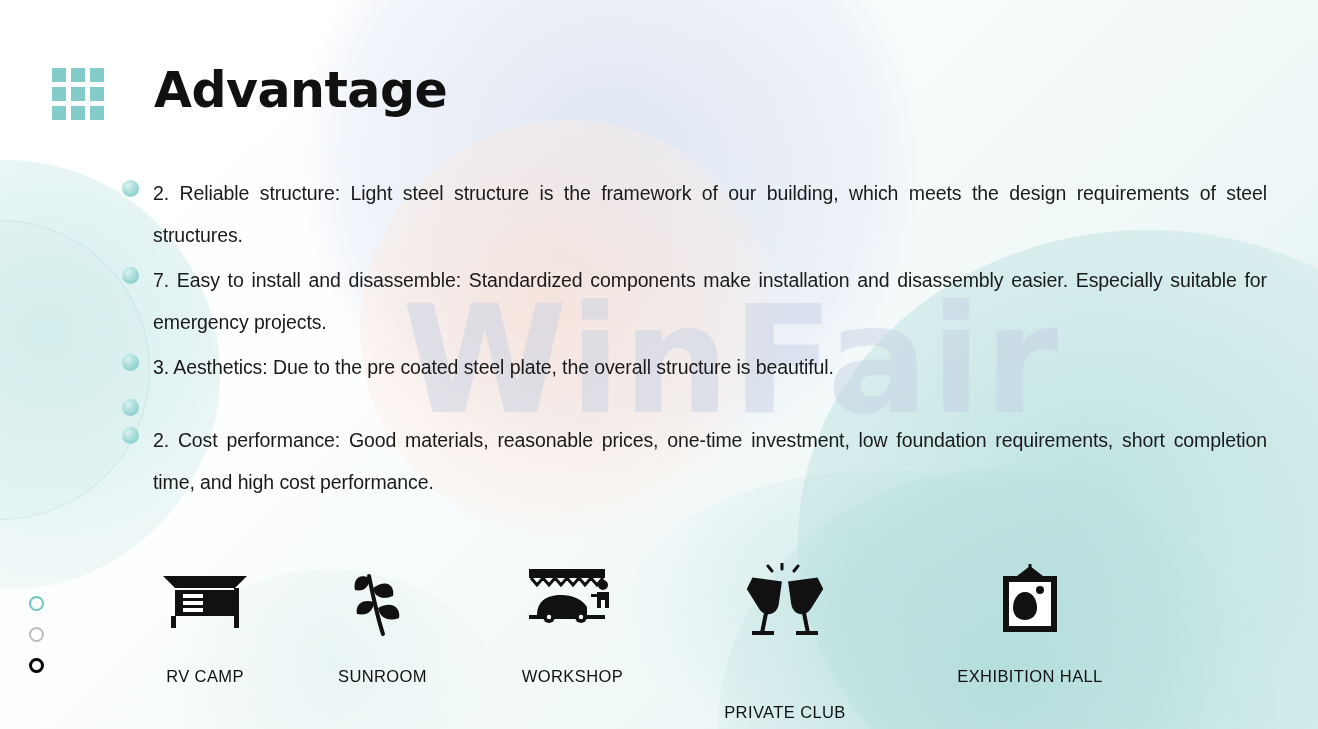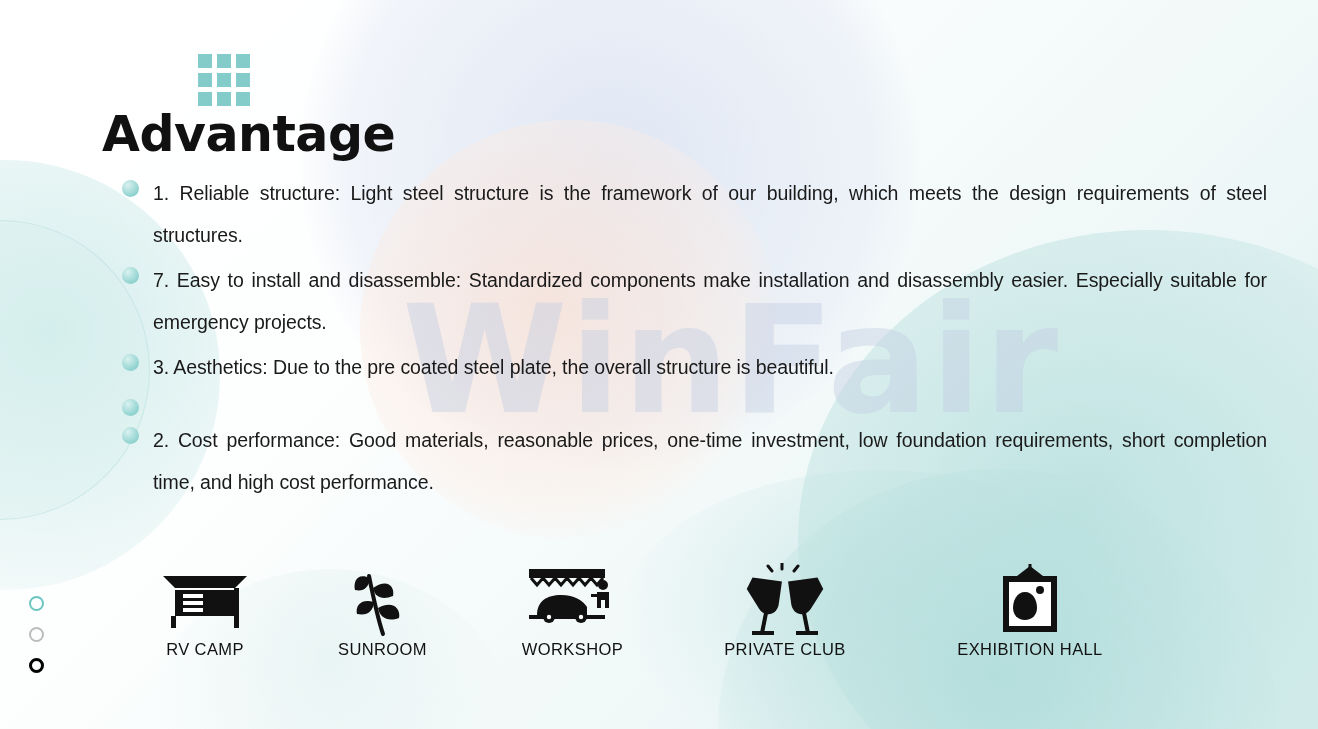--- a/index.html
+++ b/index.html
@@ -77,24 +77,22 @@
     user-select: none;
     pointer-events: none;
     line-height: 1;
     margin-left: 32px;
   }
 
   
   .header {
     position: absolute;
     left: 52px;
-    top: 48px;
+    top: 62px;
     display: flex;
-    align-items: center;
-    flex-direction: column;
   }
   .grid-icon {
     display: grid;
     grid-template-columns: repeat(3, 14px);
     grid-template-rows: repeat(3, 14px);
     gap: 5px;
     margin-top: 6px;
   }
   .grid-icon i { display: block; width: 14px; height: 14px; background: #84ccc9; }
   .title {
@@ -159,34 +157,35 @@
     top: 560px;
     width: 1090px;
     display: flex;
     align-items: flex-start;
   }
   .icon-cell {
     display: flex;
     flex-direction: column;
     align-items: center;
     text-align: center;
+    gap: 27px;
   }
   .icon-cell .glyph { height: 80px; display: flex; align-items: center; justify-content: center; }
   .icon-cell .cap {
     font-size: 16.5px;
     color: #111;
     letter-spacing: 0.4px;
     white-space: nowrap;
   }
   .c1 { width: 170px; }
   .c2 { width: 195px; }
   .c3 { width: 185px; }
   .c4 { width: 230px; }
   .c5 { width: 260px; }
-  .cap-club { letter-spacing: 0.6px; }
+  .cap-club { letter-spacing: 0.6px; margin-top: 36px; }
 </style>
 </head>
 <body>
 
 <div id="slide">
 
   <div class="blob blob-blue"></div>
   <div class="blob blob-peach"></div>
   <div class="blob blob-mint-right"></div>
   <div class="blob blob-mint-bottom"></div>
@@ -208,21 +207,21 @@
         <i></i>
         <i></i>
         <i></i>
     </span>
     <span class="title">Advantage</span>
   </div>
 
   <div class="bullets">
     <div class="bullet-row">
       <span class="dot"></span>
-      <span class="bullet-text">1. Reliable structure: Light steel structure is the framework of our building, which meets the design requirements of steel structures.</span>
+      <span class="bullet-text">2. Reliable structure: Light steel structure is the framework of our building, which meets the design requirements of steel structures.</span>
     </div>
     <div class="bullet-row">
       <span class="dot"></span>
       <span class="bullet-text">7. Easy to install and disassemble: Standardized components make installation and disassembly easier. Especially suitable for emergency projects.</span>
     </div>
     <div class="bullet-row">
       <span class="dot"></span>
       <span class="bullet-text">3. Aesthetics: Due to the pre coated steel plate, the overall structure is beautiful.</span>
     </div>
     <div class="bullet-row">

